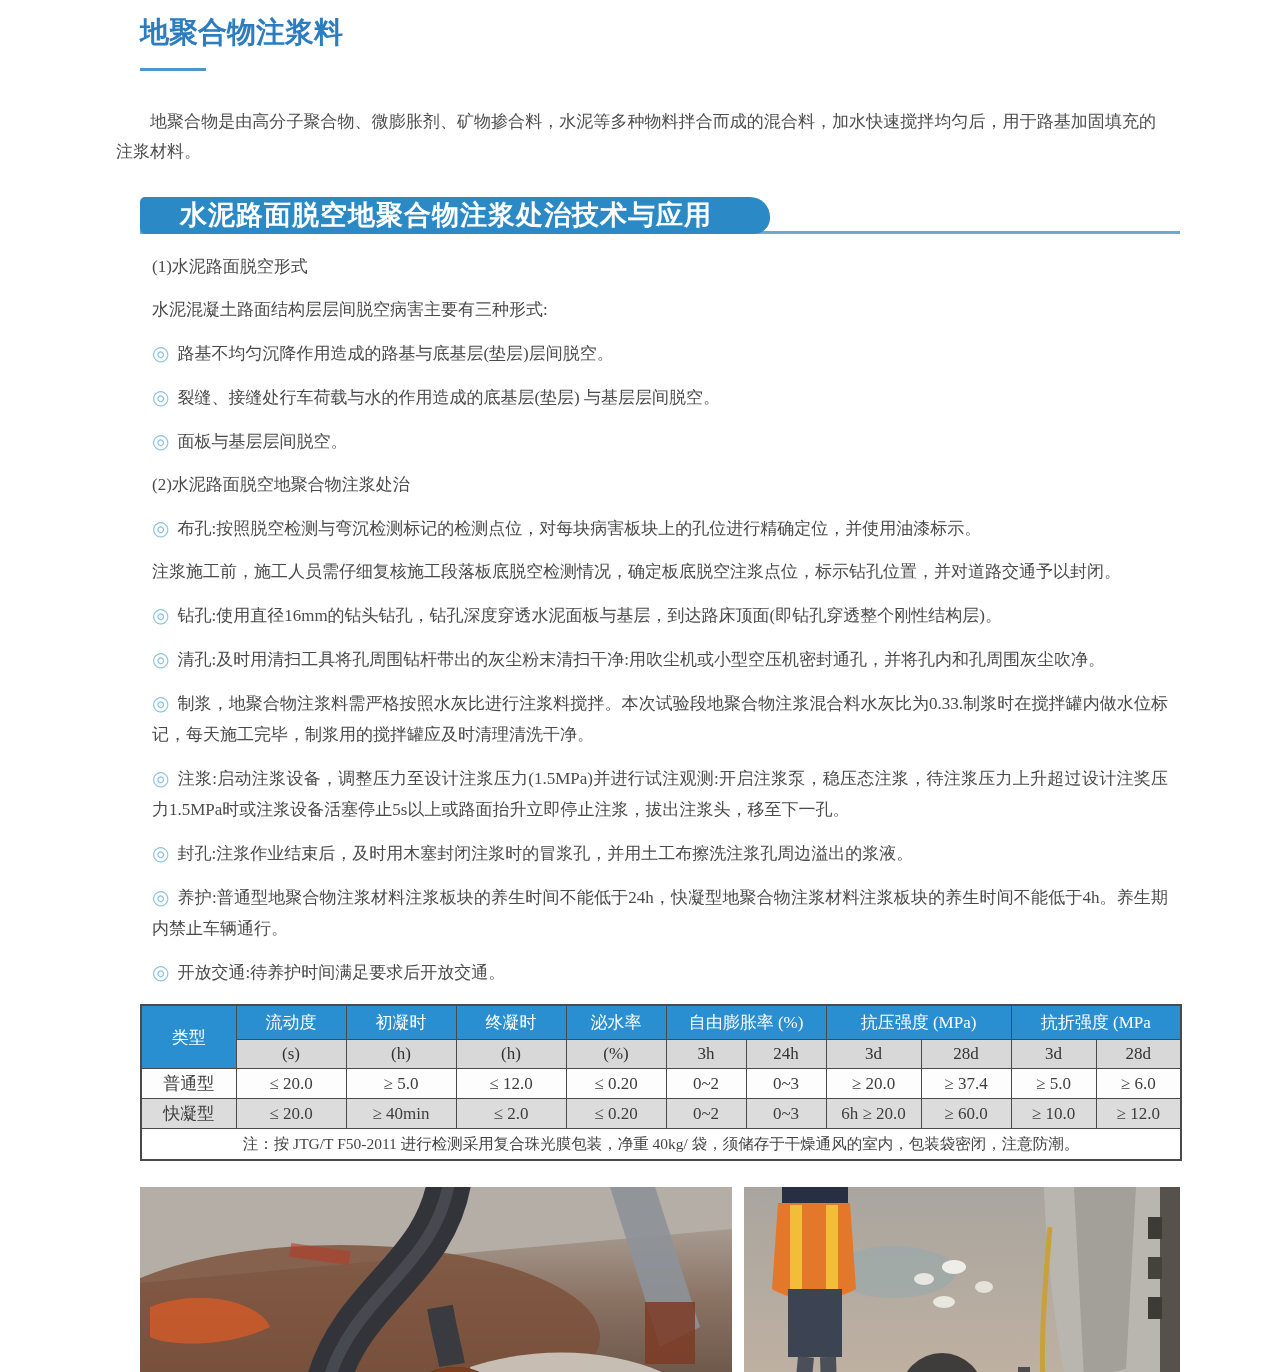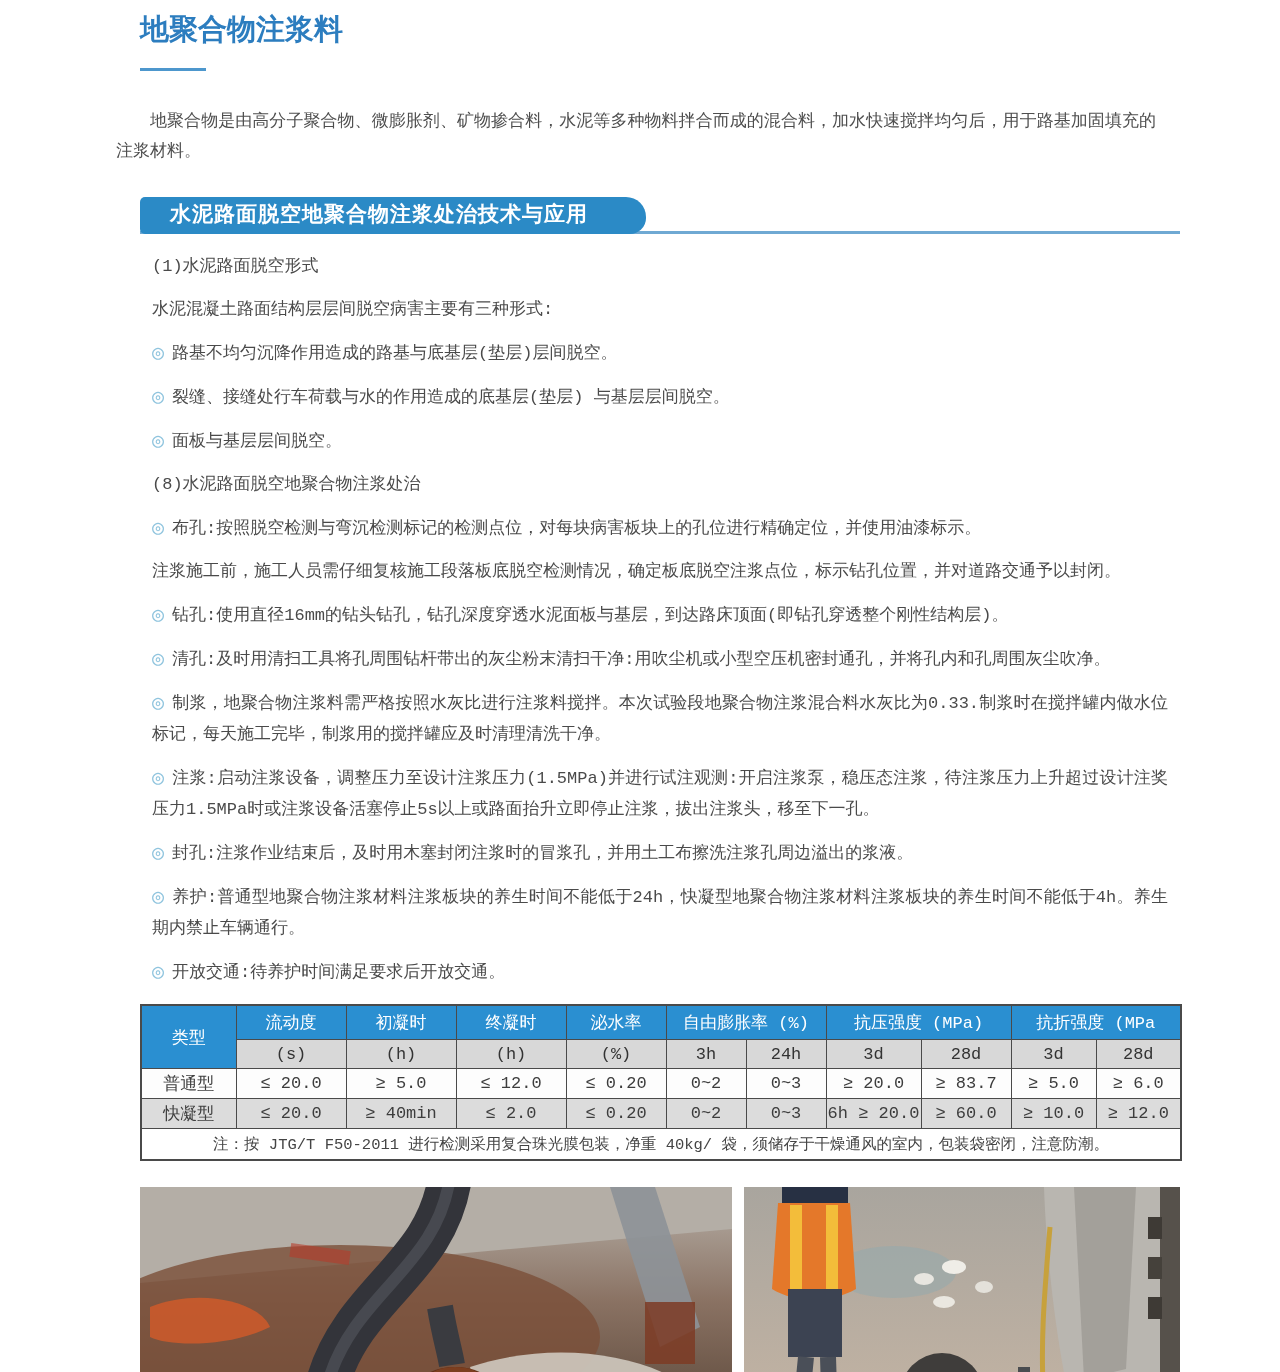--- a/index.html
+++ b/index.html
@@ -1,37 +1,37 @@
 <!DOCTYPE html>
 <html><head>
 <meta charset="utf-8">
 <style>
   html,body{margin:0;padding:0;background:#ffffff;}
   .page{
     position:relative;width:1280px;height:1372px;overflow:hidden;background:#ffffff;
-    font-family:Liberation Mono, monospace;color:#4a4a4a;
+    font-family:Liberation Serif, serif;color:#4a4a4a;
   }
   
   .page-title{
     margin:12px 0 0 140px;font-size:29px;line-height:40px;font-weight:bold;color:#2c7dbf;
   }
   .title-dash{margin:16px 0 0 140px;width:66px;height:3px;background:#4d97cd;}
   .intro{
     margin:36px 0 0 116px;width:1040px;font-size:17px;line-height:30px;color:#4e4e4e;
     text-indent:2em;text-align:justify;
   }
   
   .banner-row{position:relative;margin-left:140px;width:1040px;height:37px;}
   .banner-row.first{margin-top:30px;}
   .banner-row.second{margin-top:45px;}
   .banner-underline{position:absolute;left:0;right:0;bottom:0;height:3px;background:#6fa9d3;}
   .banner{
     position:relative;z-index:1;display:inline-block;height:37px;line-height:37px;
-    background:#2b8ac6;color:#ffffff;font-size:21px;font-weight:bold;
-    padding:0 58px 0 30px;border-radius:5px 20px 16px 5px;letter-spacing:1px;
+    background:#2b8ac6;color:#ffffff;font-size:27px;font-weight:bold;
+    padding:0 58px 0 40px;border-radius:5px 20px 16px 5px;letter-spacing:1px;
   }
   
   .content{margin:17px 0 0 140px;width:1040px;font-size:17px;line-height:31px;}
   .content p{margin:12px;text-align:justify;}
   .ring{
     color:#8fc4de;font-size:20px;margin-right:8px;position:relative;top:1px;
   }
   
   .table-wrap{margin:16px 0 0 140px;width:1040px;}
   table.spec{border-collapse:collapse;width:1040px;table-layout:fixed;border:2px solid #4a4a4a;}
@@ -65,21 +65,21 @@
     <div class="banner-underline"></div>
     <div class="banner">水泥路面脱空地聚合物注浆处治技术与应用</div>
   </div>
 
   <div class="content">
     <p><span>(1)水泥路面脱空形式</span></p>
     <p><span>水泥混凝土路面结构层层间脱空病害主要有三种形式:</span></p>
     <p><span class="ring">◎</span><span>路基不均匀沉降作用造成的路基与底基层(垫层)层间脱空。</span></p>
     <p><span class="ring">◎</span><span>裂缝、接缝处行车荷载与水的作用造成的底基层(垫层) 与基层层间脱空。</span></p>
     <p><span class="ring">◎</span><span>面板与基层层间脱空。</span></p>
-    <p><span>(8)水泥路面脱空地聚合物注浆处治</span></p>
+    <p><span>(2)水泥路面脱空地聚合物注浆处治</span></p>
     <p><span class="ring">◎</span><span>布孔:按照脱空检测与弯沉检测标记的检测点位，对每块病害板块上的孔位进行精确定位，并使用油漆标示。</span></p>
     <p><span>注浆施工前，施工人员需仔细复核施工段落板底脱空检测情况，确定板底脱空注浆点位，标示钻孔位置，并对道路交通予以封闭。</span></p>
     <p><span class="ring">◎</span><span>钻孔:使用直径16mm的钻头钻孔，钻孔深度穿透水泥面板与基层，到达路床顶面(即钻孔穿透整个刚性结构层)。</span></p>
     <p><span class="ring">◎</span><span>清孔:及时用清扫工具将孔周围钻杆带出的灰尘粉末清扫干净:用吹尘机或小型空压机密封通孔，并将孔内和孔周围灰尘吹净。</span></p>
     <p><span class="ring">◎</span><span>制浆，地聚合物注浆料需严格按照水灰比进行注浆料搅拌。本次试验段地聚合物注浆混合料水灰比为0.33.制浆时在搅拌罐内做水位标记，每天施工完毕，制浆用的搅拌罐应及时清理清洗干净。</span></p>
     <p><span class="ring">◎</span><span>注浆:启动注浆设备，调整压力至设计注浆压力(1.5MPa)并进行试注观测:开启注浆泵，稳压态注浆，待注浆压力上升超过设计注奖压力1.5MPa时或注浆设备活塞停止5s以上或路面抬升立即停止注浆，拔出注浆头，移至下一孔。</span></p>
     <p><span class="ring">◎</span><span>封孔:注浆作业结束后，及时用木塞封闭注浆时的冒浆孔，并用土工布擦洗注浆孔周边溢出的浆液。</span></p>
     <p><span class="ring">◎</span><span>养护:普通型地聚合物注浆材料注浆板块的养生时间不能低于24h，快凝型地聚合物注浆材料注浆板块的养生时间不能低于4h。养生期内禁止车辆通行。</span></p>
     <p><span class="ring">◎</span><span>开放交通:待养护时间满足要求后开放交通。</span></p>
   </div>
@@ -125,21 +125,21 @@
         </tr>
         <tr class="drow1">
           <td>普通型</td>
           <td>≤ 20.0</td>
           <td>≥ 5.0</td>
           <td>≤ 12.0</td>
           <td>≤ 0.20</td>
           <td>0~2</td>
           <td>0~3</td>
           <td>≥ 20.0</td>
-          <td>≥ 83.7</td>
+          <td>≥ 37.4</td>
           <td>≥ 5.0</td>
           <td>≥ 6.0</td>
         </tr>
         <tr class="drow2">
           <td>快凝型</td>
           <td>≤ 20.0</td>
           <td>≥ 40min</td>
           <td>≤ 2.0</td>
           <td>≤ 0.20</td>
           <td>0~2</td>

